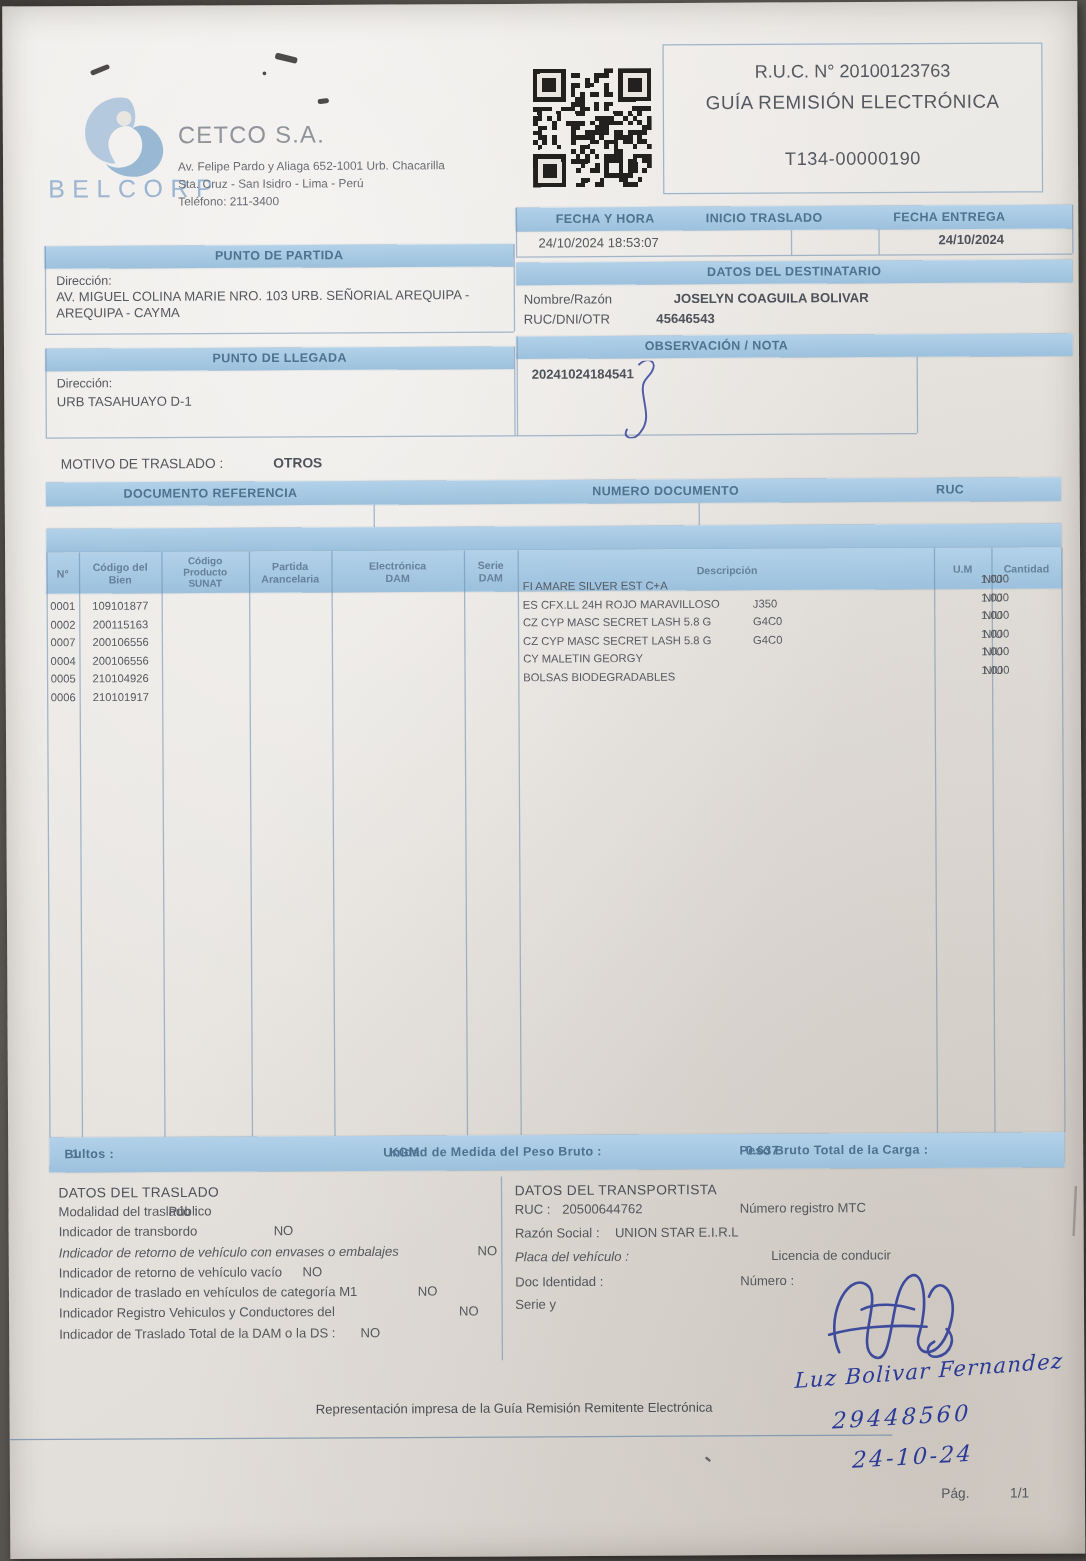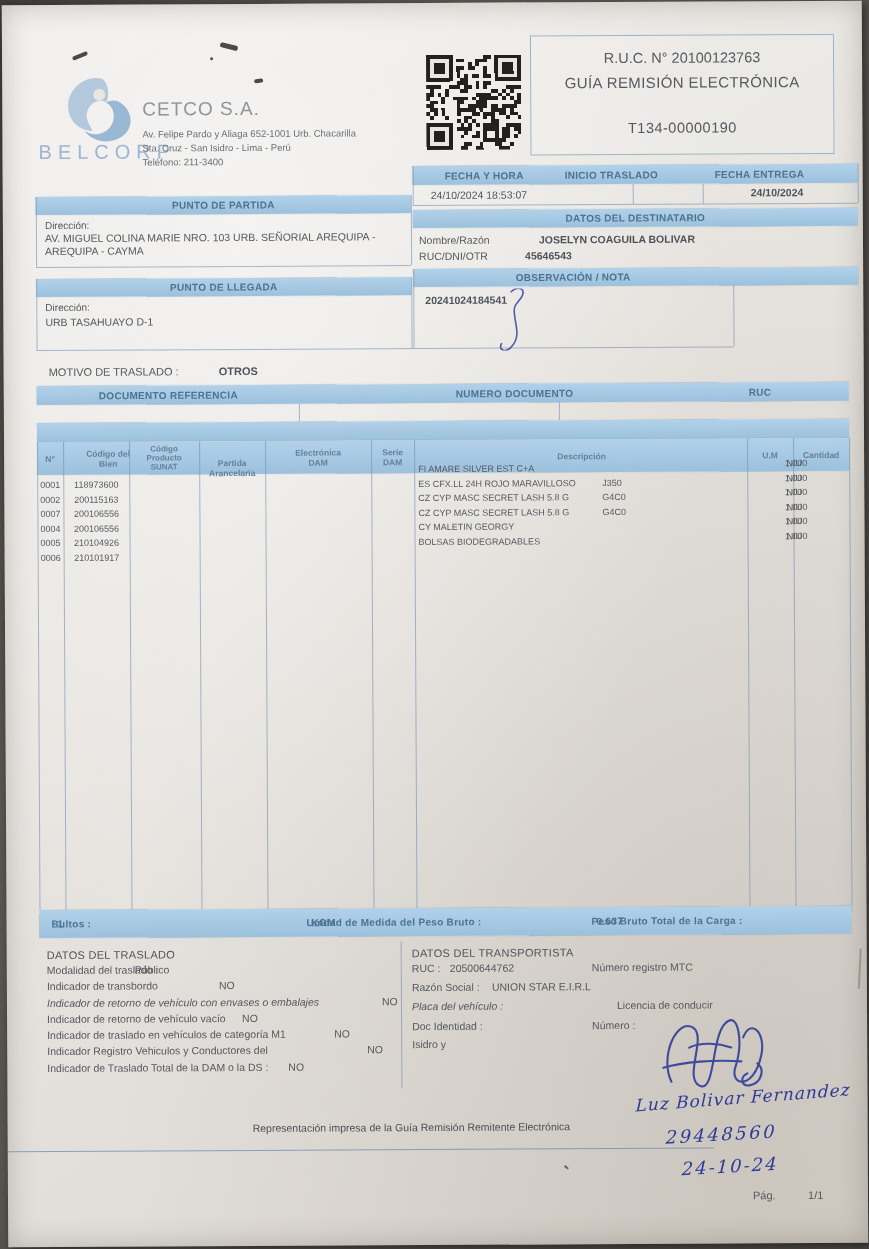--- a/index.html
+++ b/index.html
@@ -326,35 +326,35 @@
   <div class="vline" style="left:730px;top:284px;height:61px;"></div>
   <svg class="abs" style="left:478px;top:286px;" width="70" height="62" viewBox="0 0 70 62">
     <path d="M30 3 c8 -7 15 -2 10 6 c-4 6 -8 7 -7 16 c1 12 6 22 -2 32 c-6 8 -15 5 -11 -2" fill="none" stroke="#2b3a97" stroke-width="1.6" stroke-linecap="round" opacity=".8"></path>
   </svg>
 
   <div class="t" style="left:45px;top:361px;font-size:11px;">MOTIVO DE TRASLADO :</div>
   <div class="t" style="left:215px;top:361px;font-size:11px;font-weight:bold;color:#4e525a;">OTROS</div>
 
   <div class="bar" style="left:33px;top:381px;width:812px;height:19px;">
     <span style="left:62px;">DOCUMENTO REFERENCIA</span>
-    <span style="left:375px;padding-left:44px;">NUMERO DOCUMENTO</span>
+    <span style="left:393px;padding-left:44px;">NUMERO DOCUMENTO</span>
     <span style="left:712px;">RUC</span>
   </div>
   <div class="vline" style="left:295px;top:400px;height:18px;"></div>
   <div class="vline" style="left:555px;top:400px;height:18px;"></div>
   <div class="bar" style="left:33px;top:418px;width:812px;height:19px;"></div>
 
   <div class="bar" style="left:33px;top:437px;width:812px;height:33px;"></div>
   <div class="th" style="left:33px;top:449px;width:26px;">N°</div>
-  <div class="th" style="left:59px;top:444px;width:66px;padding-left:12px;">Código del
+  <div class="th" style="left:59px;top:444px;width:66px;">Código del
 Bien</div>
   <div class="th" style="left:125px;top:440px;width:70px;font-size:8px;line-height:9px;">Código
 Producto
 SUNAT</div>
-  <div class="th" style="left:195px;top:454px;width:66px;">Partida
+  <div class="th" style="left:195px;top:444px;width:66px;">Partida
 Arancelaria</div>
   <div class="th" style="left:261px;top:444px;width:106px;">Electrónica
 DAM</div>
   <div class="th" style="left:367px;top:444px;width:43px;">Serie
 DAM</div>
   <div class="th" style="left:412px;top:449px;width:331px;">Descripción</div>
   <div class="th" style="left:743px;top:449px;width:46px;">U.M</div>
   <div class="th" style="left:789px;top:449px;width:56px;">Cantidad</div>
 
   <div class="vline" style="left:33px;top:437px;height:468px;"></div>
@@ -370,21 +370,21 @@
 
   <div class="col" style="left:33px;top:473px;width:26px;text-align:center;">
     <div class="cell">0001</div>
     <div class="cell">0002</div>
     <div class="cell">0007</div>
     <div class="cell">0004</div>
     <div class="cell">0005</div>
     <div class="cell">0006</div>
   </div>
   <div class="col" style="left:59px;top:473px;width:66px;text-align:center;">
-    <div class="cell">118973600</div>
+    <div class="cell">109101877</div>
     <div class="cell">200115163</div>
     <div class="cell">200106556</div>
     <div class="cell">200106556</div>
     <div class="cell">210104926</div>
     <div class="cell">210101917</div>
   </div>
   <div class="col" style="left:414px;top:459px;width:185px;">
     <div class="cell">FI AMARE SILVER EST C+A</div>
     <div class="cell">ES CFX.LL 24H ROJO MARAVILLOSO</div>
     <div class="cell">CZ CYP MASC SECRET LASH 5.8 G</div>
@@ -456,21 +456,21 @@
       <span class="no" style="left:80px;">UNION STAR E.I.R.L</span>
     </div>
     <div class="lineRow" style="height:20px;font-style:italic;">
       <span>Placa del vehículo :</span>
       <span class="no" style="left:205px;font-style:normal;">Licencia de conducir</span>
     </div>
     <div class="lineRow" style="height:18px;">
       <span>Doc Identidad :</span>
       <span class="no" style="left:180px;">Número :</span>
     </div>
-    <div class="lineRow"><span>Isidro y</span></div>
+    <div class="lineRow"><span>Serie y</span></div>
   </div>
 
   <svg class="abs" style="left:642px;top:1002px;" width="140" height="108" viewBox="0 0 140 108">
     <g fill="none" stroke="#2b3a97" stroke-width="2.1" stroke-linecap="round" opacity=".88">
       <path d="M22 78 C10 52 28 14 44 24 C58 33 34 74 50 82 C66 90 62 34 76 20 C90 6 94 40 86 64 C80 82 104 88 112 52 C117 30 102 14 94 34"></path>
       <path d="M14 64 C34 58 66 56 92 58"></path>
       <path d="M40 44 C52 38 70 40 82 44"></path>
       <path d="M108 60 C116 66 112 80 100 82 C92 83 90 74 98 70"></path>
     </g>
   </svg>

